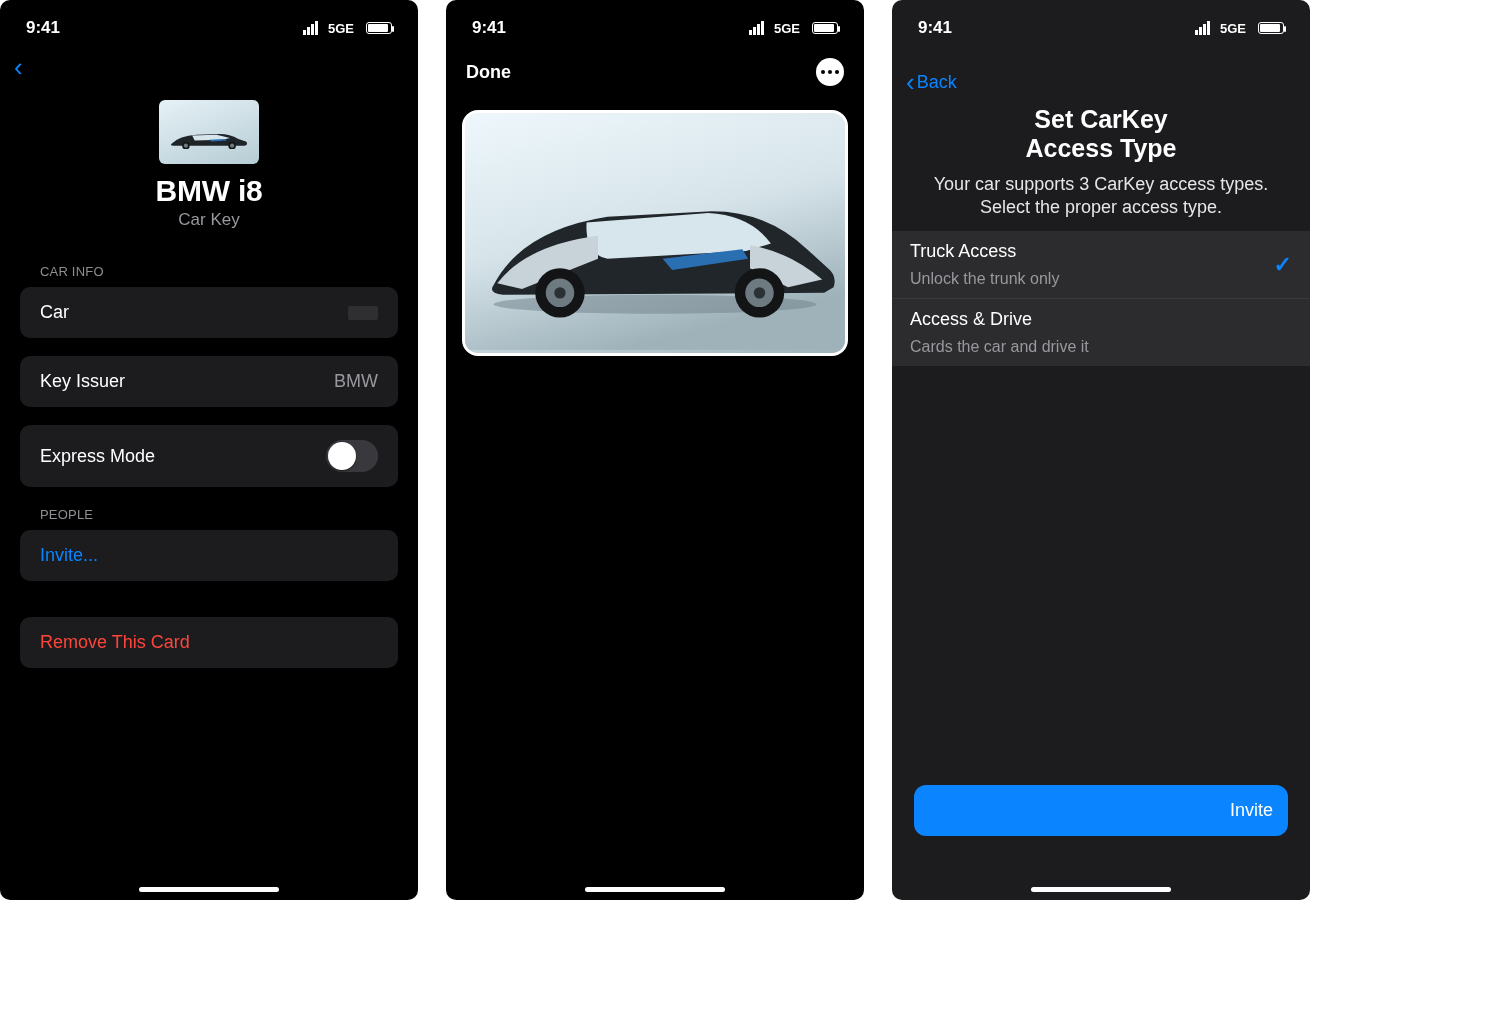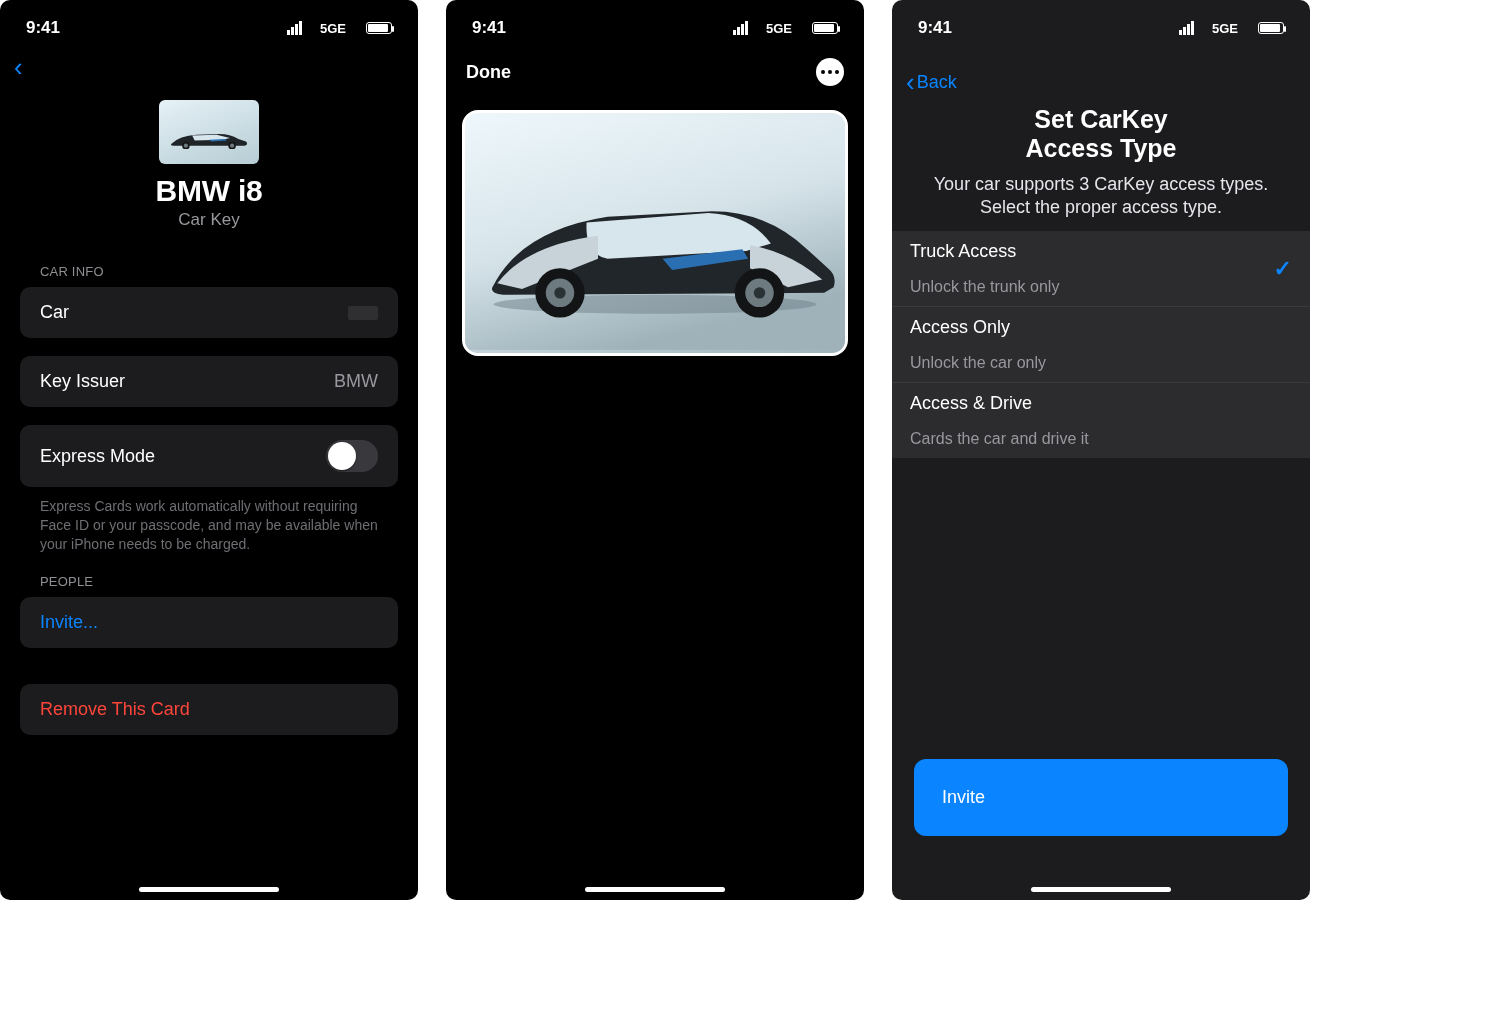--- a/index.html
+++ b/index.html
@@ -27,21 +27,21 @@
   
   .status-bar {
     display: flex;
     justify-content: space-between;
     align-items: center;
     padding: 14px 26px 2px 26px;
     height: 44px;
     font-weight: 600;
     font-size: 17px;
   }
-  .status-right { display:flex; align-items:center; gap:16px; font-size:13px; }
+  .status-right { display:flex; align-items:center; gap:8px; font-size:13px; }
   .signal { display:inline-flex; align-items:flex-end; gap:1px; margin-right:2px;}
   .signal span { width:3px; background:#fff; display:inline-block;}
   .signal span:nth-child(1){height:5px;}
   .signal span:nth-child(2){height:8px;}
   .signal span:nth-child(3){height:11px;}
   .signal span:nth-child(4){height:14px;}
   .battery {
     width:26px; height:12px; border:1px solid #fff; border-radius:3px; position:relative; margin-left:4px;
   }
   .battery::after{ content:""; position:absolute; right:-3px; top:3px; width:2px; height:6px; background:#fff; border-radius:1px;}
@@ -103,27 +103,27 @@
   .p3 { text-align:center; font-size:18px; color:#e5e5ea; padding: 10px 18px 10px 18px; line-height:1.3;}
 
   .list3 { margin-top:2px; }
   .row3 {
     background:#2c2c2e; padding: 10px 18px; display:flex; justify-content:space-between; align-items:center;
     border-bottom:1px solid #3a3a3c;
     gap:28px;
   }
   .row3:last-child{ border-bottom:none; }
   .row3 .txt .t { font-size:18px; font-weight:500; }
-  .row3 .txt .d { font-size:16px; color:#98989e; margin-top:16px; }
+  .row3 .txt .d { font-size:16px; color:#98989e; margin-top:8px; }
   .check { color:#0a84ff; font-size:22px; font-weight:700; }
 
   .invite-btn {
     position:absolute; left:22px; right:22px; bottom:64px;
-    background:#0a84ff; color:#fff; font-size:18px; text-align:left;
-    padding:28px; border-radius:12px; font-weight:500;
+    background:#0a84ff; color:#fff; font-size:18px; text-align:right;
+    padding:15px; border-radius:12px; font-weight:500;
   }
 
   
   .carsvg { display:block; }
 </style>
 </head>
 <body>
 
 <div class="phone">
   <div class="status-bar">
@@ -171,21 +171,20 @@
     <span>Key Issuer</span>
     <span class="val">BMW</span>
   </div>
   <div class="cell-gap"></div>
   <div class="cell">
     <span>Express Mode</span>
     <span class="toggle">
         <span class="knob"></span>
       </span>
   </div>
-  <div class="footer-note">Express Cards work automatically without requiring Face ID or your passcode, and may be available when your iPhone needs to be charged.</div>
 
   <div class="sec-label" style="padding-top:20px;">PEOPLE</div>
   <div class="cell invite">
     <span>Invite...</span>
   </div>
 
   <div style="height:36px;"></div>
   <div class="cell remove">
     <span>Remove This Card</span>
   </div>
@@ -285,26 +284,20 @@
   <div class="list3">
     <div class="row3">
       <div class="txt">
         <div class="t">Truck Access</div>
         <div class="d">Unlock the trunk only</div>
       </div>
       <div class="check">✓</div>
     </div>
     <div class="row3">
       <div class="txt">
-        <div class="t">Access Only</div>
-        <div class="d">Unlock the car only</div>
-      </div>
-    </div>
-    <div class="row3">
-      <div class="txt">
         <div class="t">Access &amp; Drive</div>
         <div class="d">Cards the car and drive it</div>
       </div>
     </div>
   </div>
 
   <div class="invite-btn">Invite</div>
 
   <div class="home-ind"></div>
 </div>

